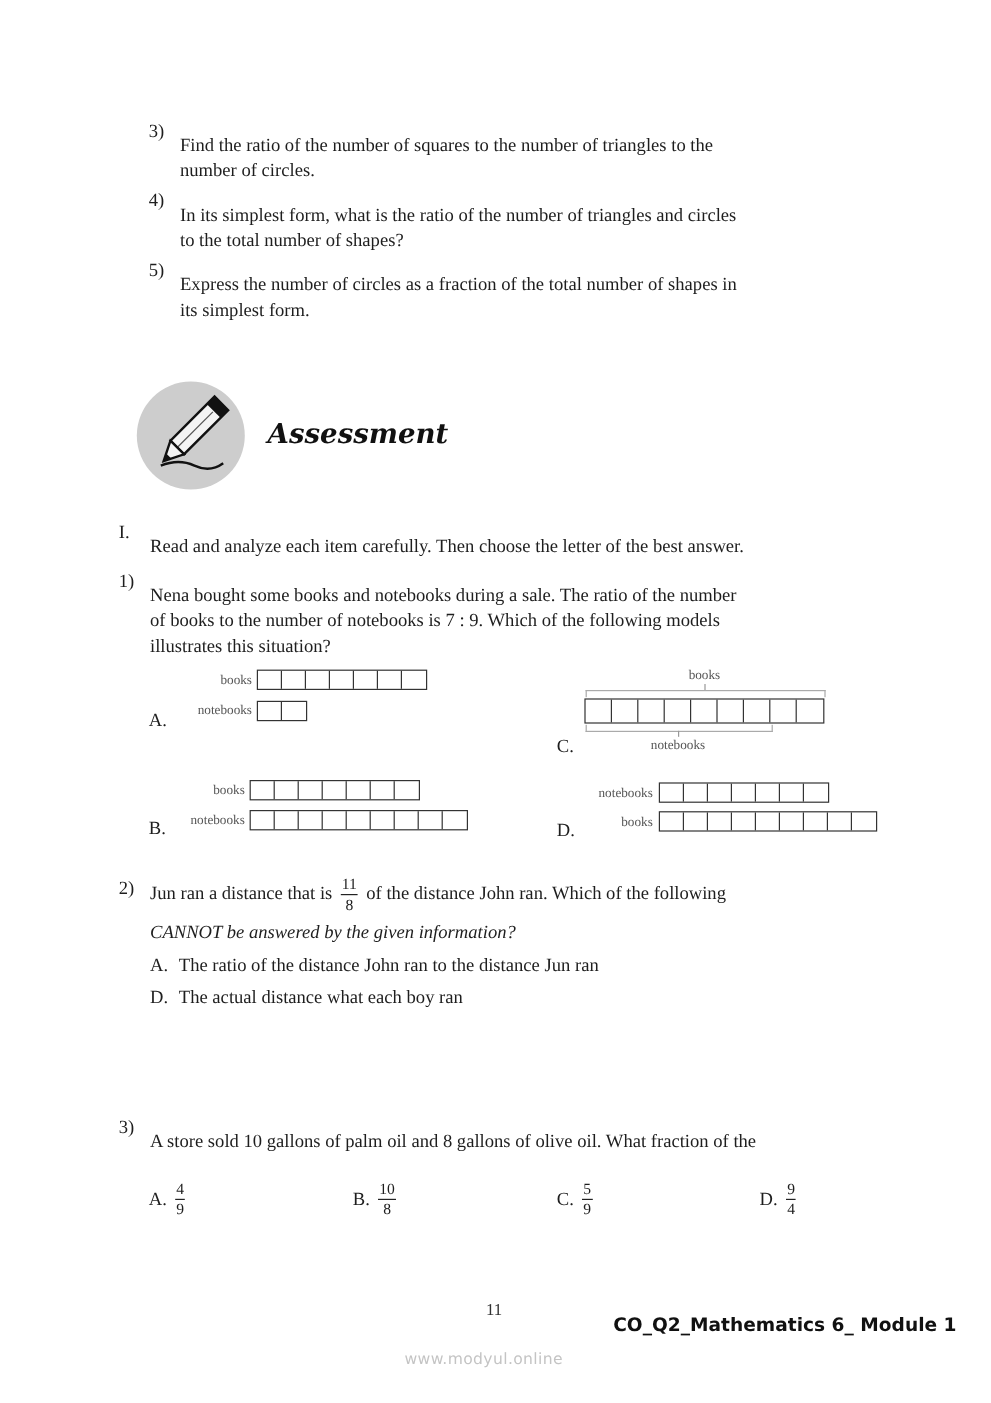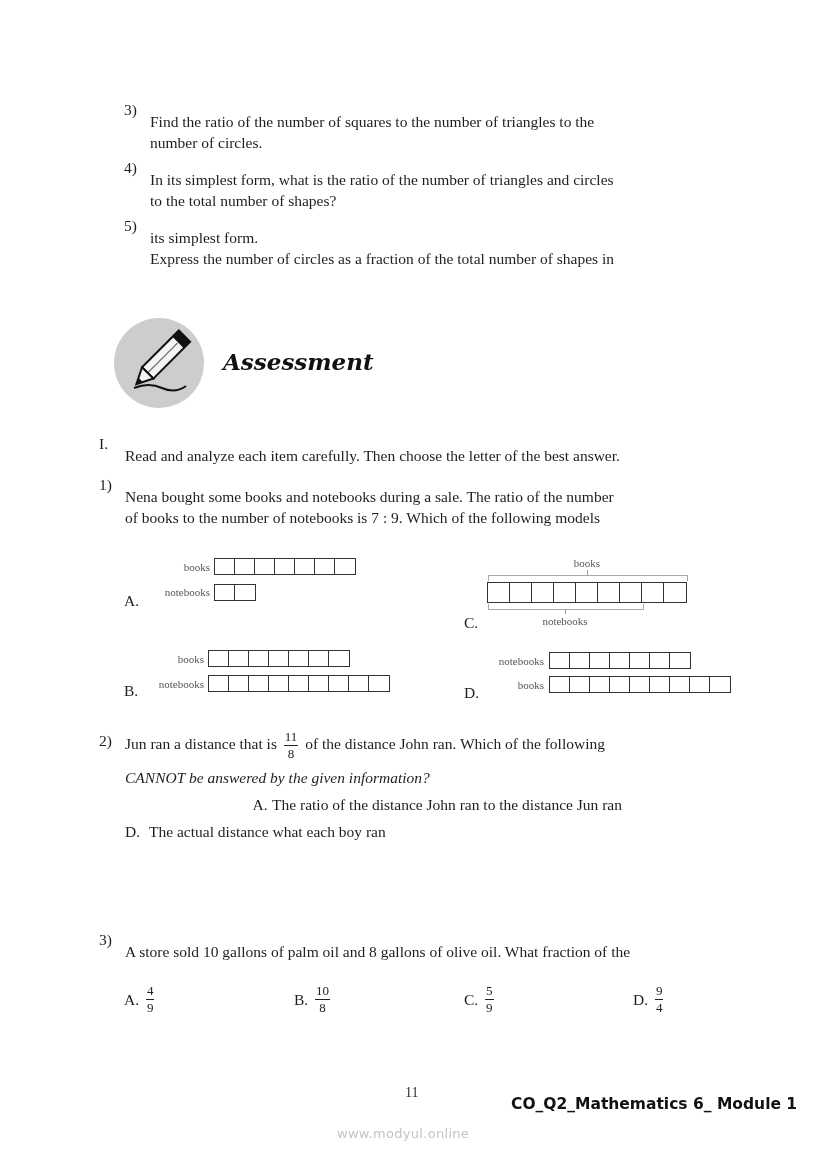--- a/index.html
+++ b/index.html
@@ -54,22 +54,22 @@
 <div class="item txt" style="left:124px; top:157px; width:620px;">
   <span class="num">4)</span>
   <div class="body">
     <div>In its simplest form, what is the ratio of the number of triangles and circles</div>
     <div>to the total number of shapes?</div>
   </div>
 </div>
 <div class="item txt" style="left:124px; top:215px; width:620px;">
   <span class="num">5)</span>
   <div class="body">
+    <div>Express the number of circles as a fraction of the total number of shapes in</div>
     <div>its simplest form.</div>
-    <div>Express the number of circles as a fraction of the total number of shapes in</div>
   </div>
 </div>
 
 <div class="assess-circle">
   <svg width="90" height="90" viewBox="0 0 90 90" style="position:absolute;left:0;top:0;">
     <g transform="rotate(45 45 45)">
       <rect x="36" y="8" width="16" height="52" fill="#f4f4f4" stroke="#111" stroke-width="2"></rect>
       <rect x="36" y="8" width="16" height="9" fill="#111"></rect>
       <line x1="44" y1="18" x2="44" y2="60" stroke="#555" stroke-width="1"></line>
       <polygon points="36,60 52,60 44,76" fill="#f4f4f4" stroke="#111" stroke-width="2"></polygon>
@@ -83,20 +83,21 @@
 <div class="item txt" style="left:99px; top:433px; width:650px;">
   <span class="num">I.</span>
   <div class="body">Read and analyze each item carefully. Then choose the letter of the best answer.</div>
 </div>
 
 <div class="item txt" style="left:99px; top:474px; width:640px;">
   <span class="num">1)</span>
   <div class="body">
     <div>Nena bought some books and notebooks during a sale. The ratio of the number</div>
     <div>of books to the number of notebooks is 7 : 9. Which of the following models</div>
+    <div>illustrates this situation?</div>
   </div>
 </div>
 
 <div>
   <span class="opt-letter" style="left:124px; top:592px;">A.</span>
   <span class="bar-label" style="left:150px; top:561px; width:60px;">books</span>
   <div class="bar" style="left:214px; top:558px;">
     <div class="cell"></div>
       <div class="cell"></div>
       <div class="cell"></div>
@@ -194,21 +195,21 @@
           <span class="n">11</span>
           <span class="d">8</span>
         </span>
       <span>of the distance John ran. Which of the following</span>
     </div>
     <div style="margin-top:6px;font-style:italic;">CANNOT be answered by the given information?</div>
   </div>
 </div>
 
 <div class="txt" style="position:absolute; left:125px; top:794px; width:620px;">
-  <div style="height:27px;text-align:center;"><span style="display:inline-block;width:24px;">A.</span><span>The ratio of the distance John ran to the distance Jun ran</span></div>
+  <div style="height:27px;"><span style="display:inline-block;width:24px;">A.</span><span>The ratio of the distance John ran to the distance Jun ran</span></div>
   <div style="height:27px;"><span style="display:inline-block;width:24px;">D.</span><span>The actual distance what each boy ran</span></div>
 </div>
 
 <div class="item txt" style="left:99px; top:929px; width:650px;">
   <span class="num">3)</span>
   <div class="body">
     <div>A store sold 10 gallons of palm oil and 8 gallons of olive oil. What fraction of the</div>
   </div>
 </div>
 

